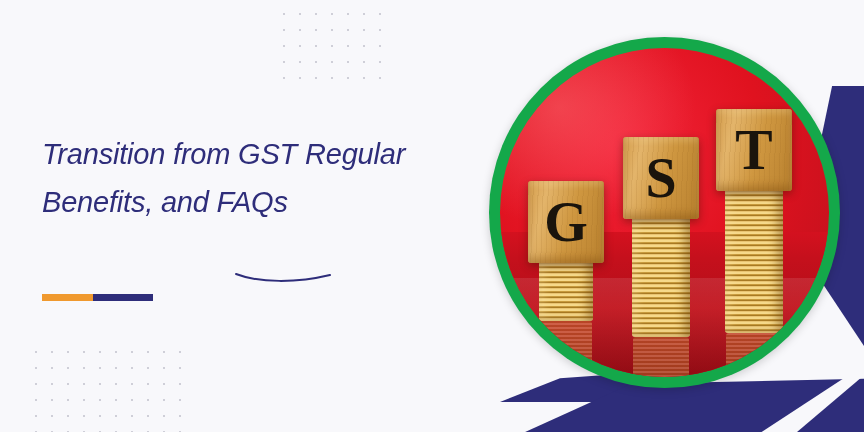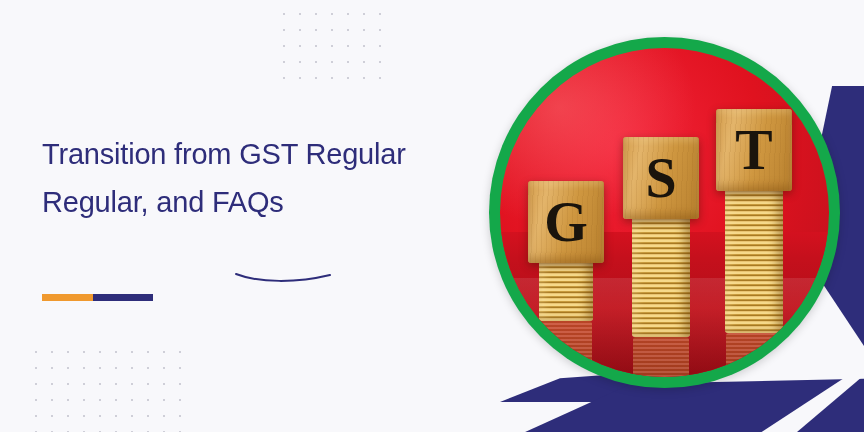--- a/index.html
+++ b/index.html
@@ -228,20 +228,21 @@
     width: 450px;
   }
   .headline-line {
     font-family: "Liberation Sans", sans-serif;
     font-size: 29px;
     font-weight: 400;
     color: #2e2d7a;
     line-height: 48px;
     letter-spacing: -0.2px;
     white-space: nowrap;
+    font-style: italic;
   }
   #faq-swoosh {
     position: absolute;
     left: 235px;
     top: 272px;
     width: 96px;
     height: 12px;
     pointer-events: none;
   }
 
@@ -297,21 +298,21 @@
         <div class="coins"></div>
         <div class="block">
           <span class="block-letter">T</span>
         </div>
       </div>
     </div>
   </div>
 
   <div id="headline">
     <div class="headline-line">Transition from GST Regular</div>
-    <div class="headline-line">Regular, and FAQs</div>
+    <div class="headline-line">Benefits, and FAQs</div>
   </div>
 
   <svg id="faq-swoosh" viewBox="0 0 96 12">
     <path d="M1 2 C 24 11, 62 11, 95 3" stroke="#2e2d7a" stroke-width="2" fill="none" stroke-linecap="round"></path>
   </svg>
 
   <div id="accent-bar">
     <div id="accent-orange"></div>
     <div id="accent-navy"></div>
   </div>

